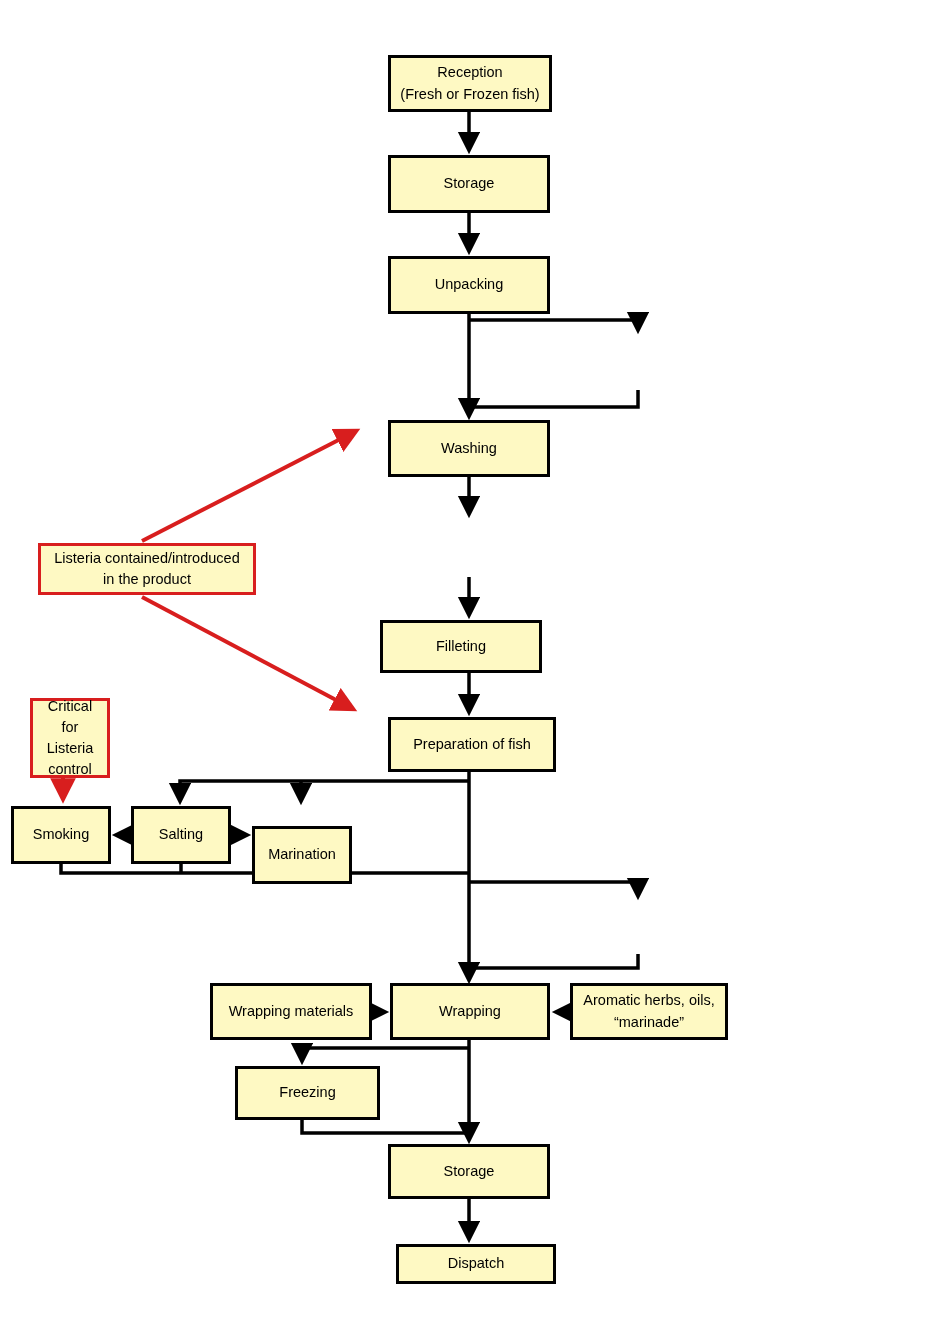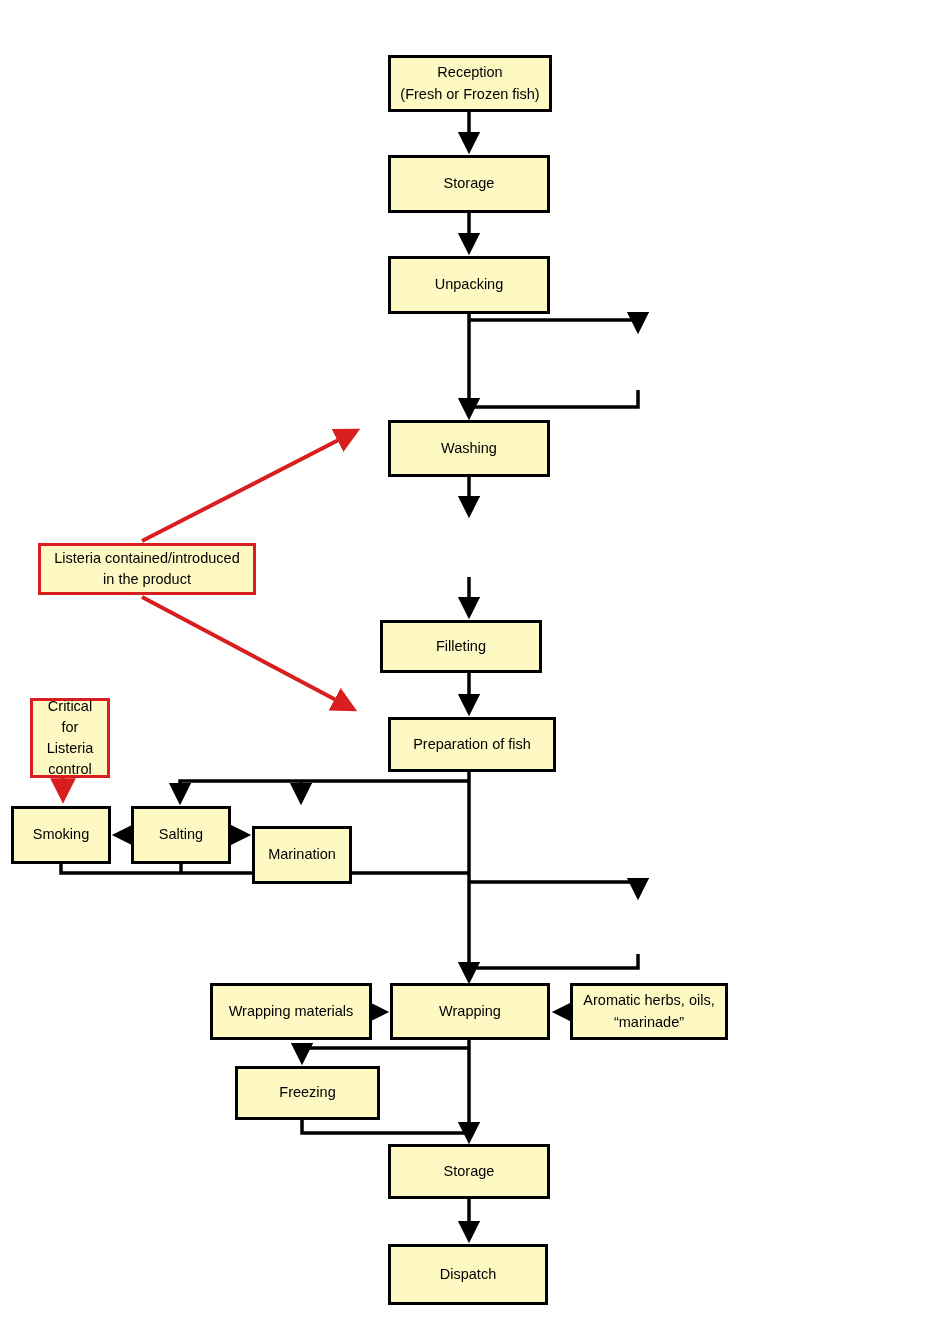--- a/index.html
+++ b/index.html
@@ -99,21 +99,21 @@
   <div class="node" style="left:570px;top:983px;width:158px;height:57px">
       <span>Aromatic herbs, oils,
 “marinade”</span>
     </div>
   <div class="node" style="left:235px;top:1066px;width:145px;height:54px">
       <span>Freezing</span>
     </div>
   <div class="node" style="left:388px;top:1144px;width:162px;height:55px">
       <span>Storage</span>
     </div>
-  <div class="node" style="left:388px;top:1244px;width:160px;height:61px">
+  <div class="node" style="left:396px;top:1244px;width:160px;height:40px">
       <span>Dispatch</span>
     </div>
 
   <div class="node red" style="left:38px;top:543px;width:218px;height:52px;z-index:3">
       <span>Listeria contained/introduced
 in the product</span>
     </div>
   <div class="node red" style="left:30px;top:698px;width:80px;height:80px;z-index:3">
       <span>Critical for
 Listeria

